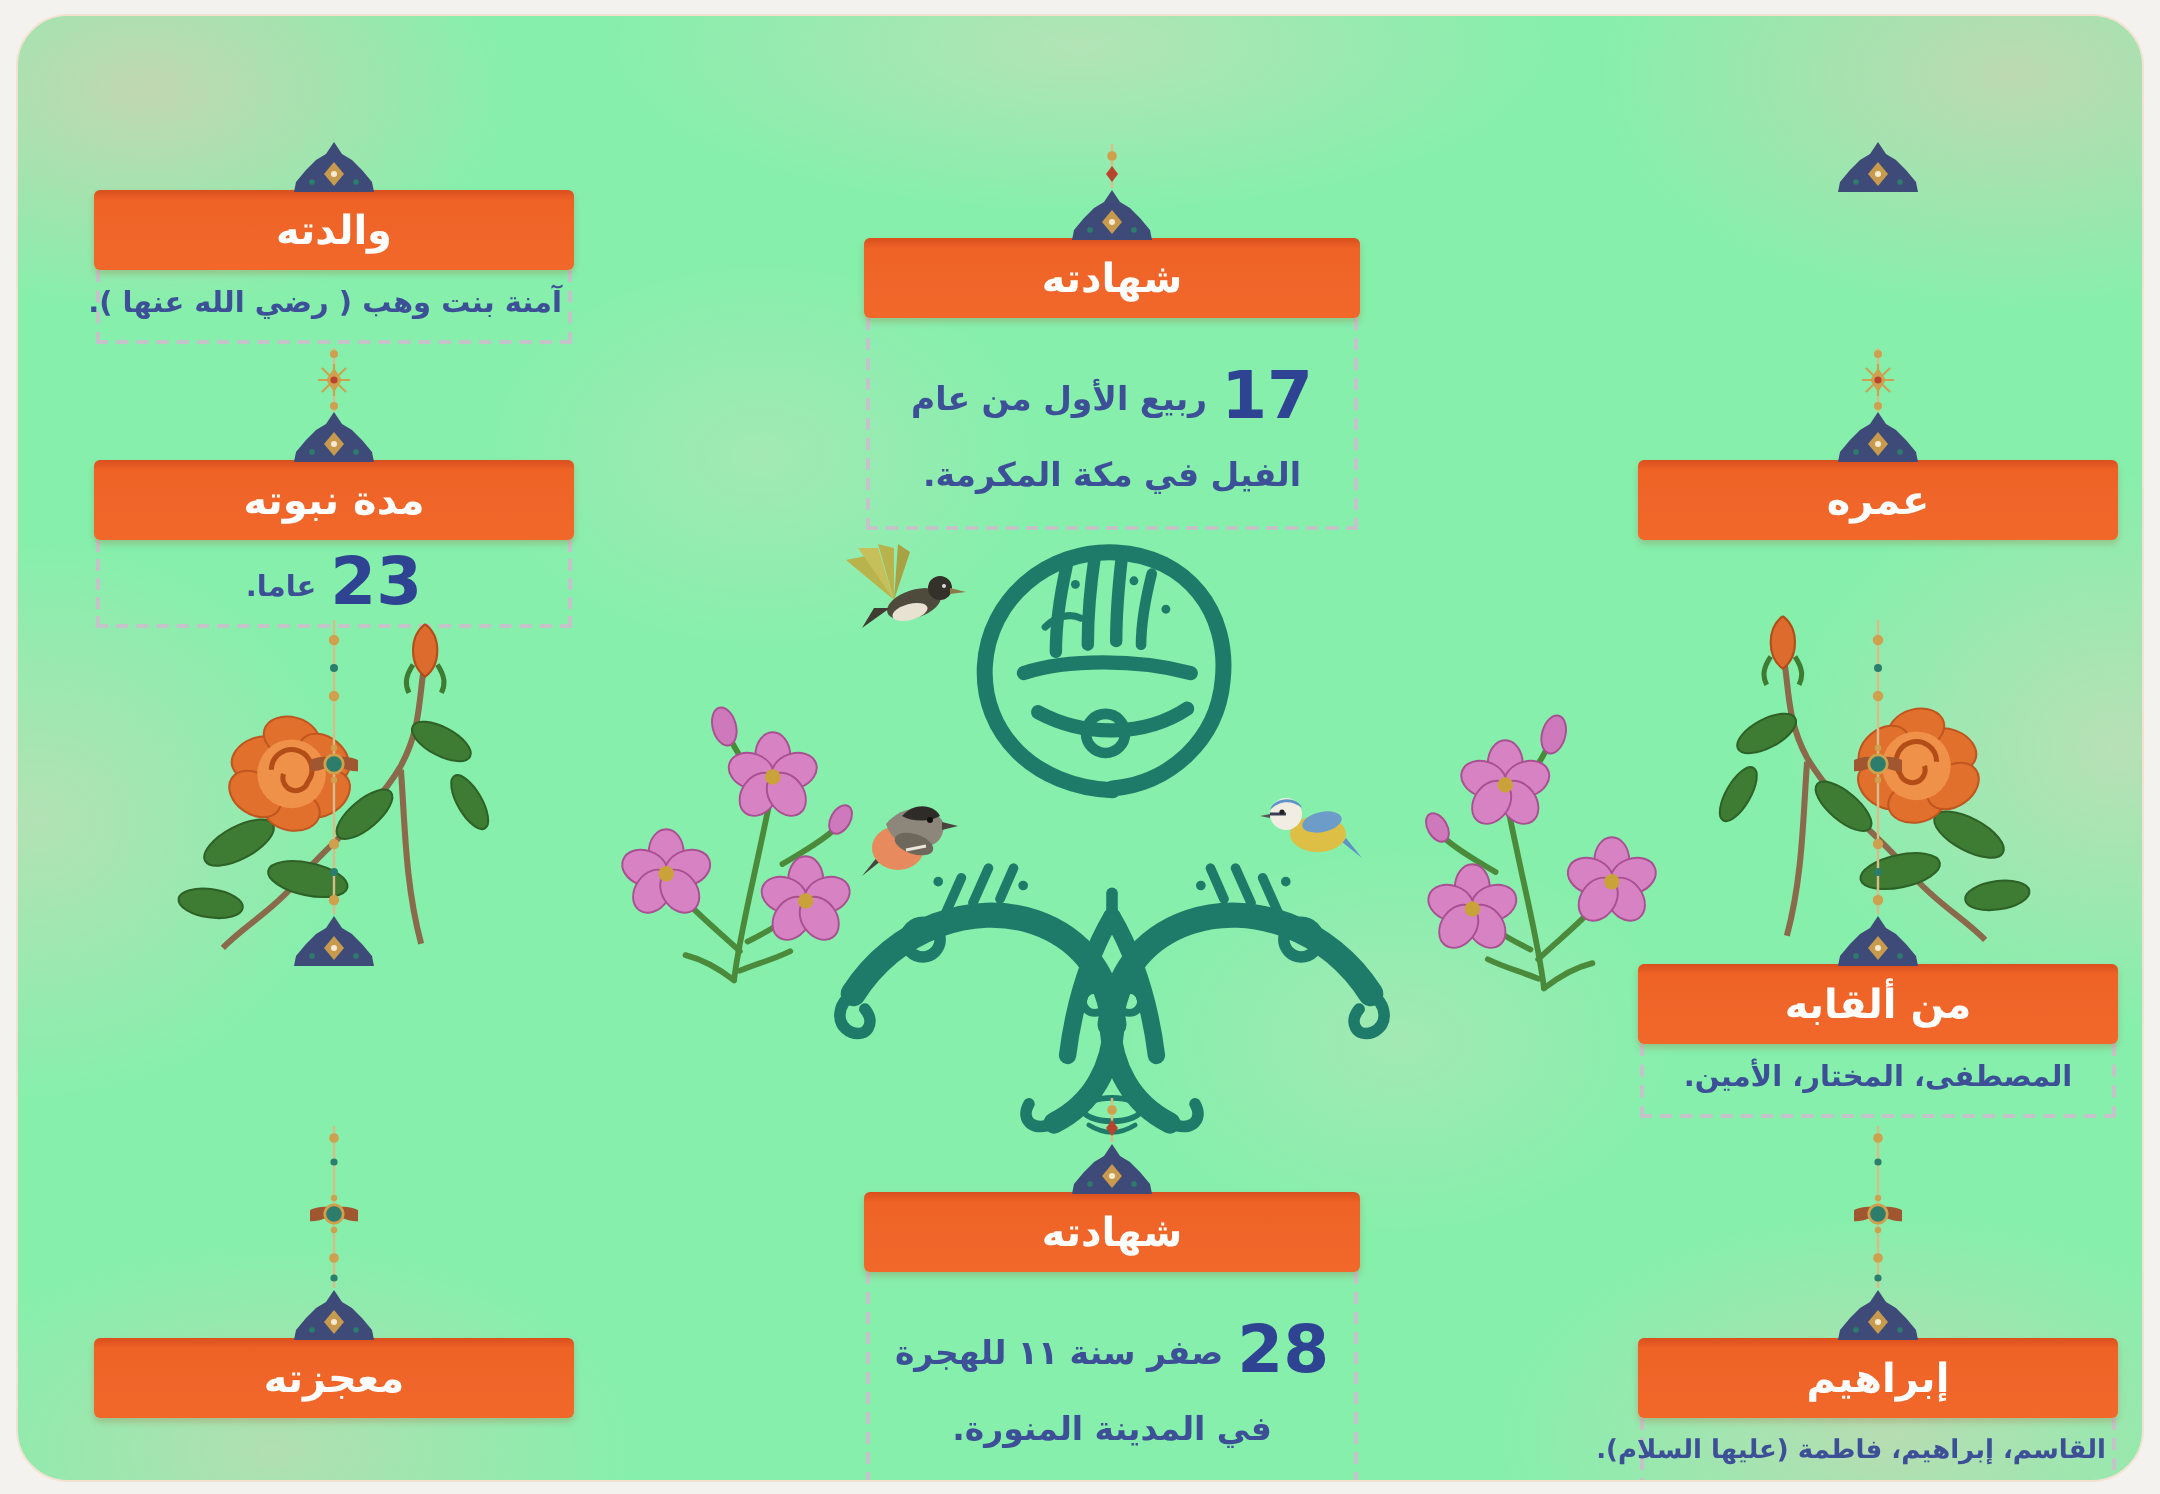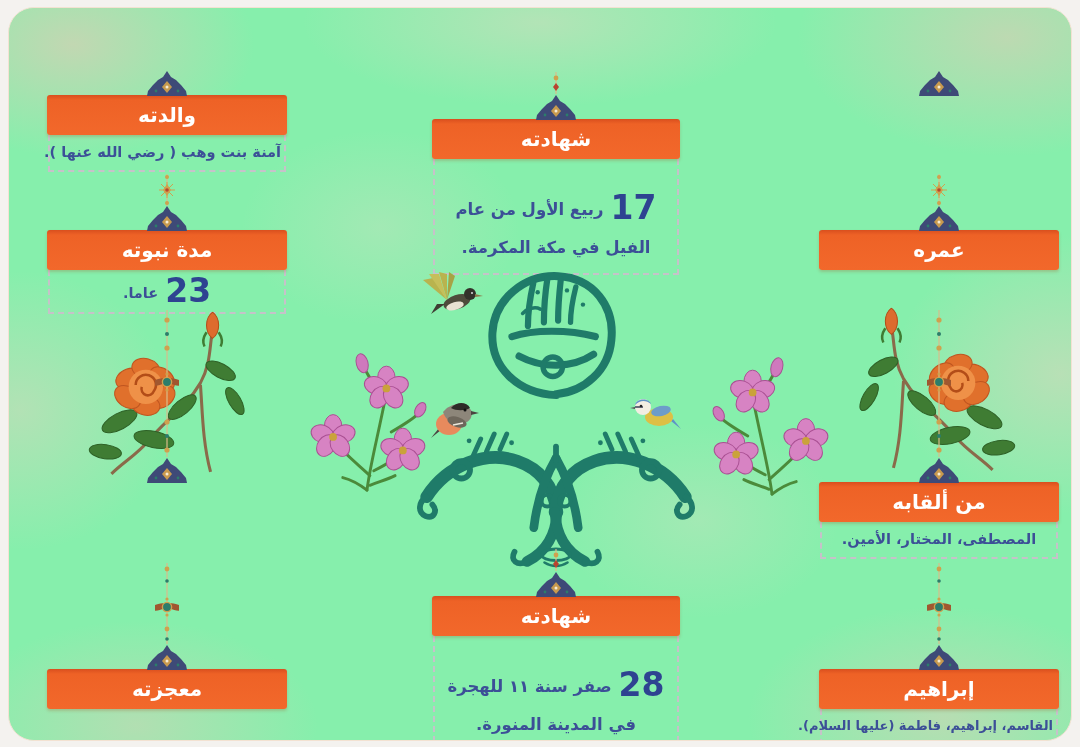--- a/index.html
+++ b/index.html
@@ -26,21 +26,21 @@
     background:linear-gradient(180deg,#d94f1e 0,#ee6226 5px,#f2682b 100%);
     color:#fff;font-size:20px;font-weight:bold;position:relative;z-index:2;
     box-shadow:0 2px 3px rgba(160,80,30,.25);}
   .box-body{border:2px dashed #c6c2c9;border-top:none;margin:0 1px;text-align:center;
     color:#3c4f97;font-weight:bold;font-size:14.5px;padding:9px 3px 10px;white-space:nowrap;}
   .tight .box-body{font-size:13px;letter-spacing:-.2px;}
   .one-num .box-body{padding:4px 3px 5px;}
   .big-num{font-size:33px;color:#2e4391;line-height:1;vertical-align:-4px;letter-spacing:-1px;}
   .col-center .big-num{font-size:33px;}
   .unit{margin-right:7px;}
-  .col-center .box-body{font-size:16.5px;padding:28px 3px 12px;}
+  .col-center .box-body{font-size:16.5px;padding:18px 3px 12px;}
   .col-center .line{margin:4px 0 2px;}
   .col-center .line2{margin:14px 0 4px;}
   .orn{position:absolute;z-index:7;}
   .deco{position:absolute;z-index:6;}
   .emblem{position:absolute;z-index:6;}
 </style>
 </head>
 <body>
 
 <svg width="0" height="0" style="position:absolute">

